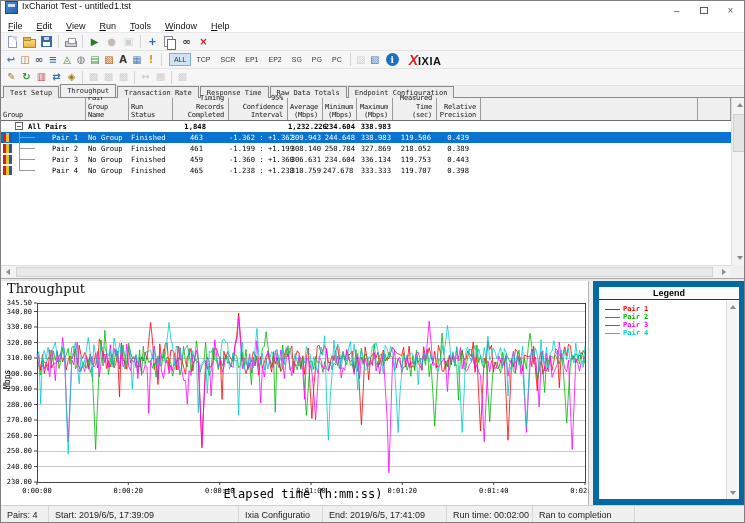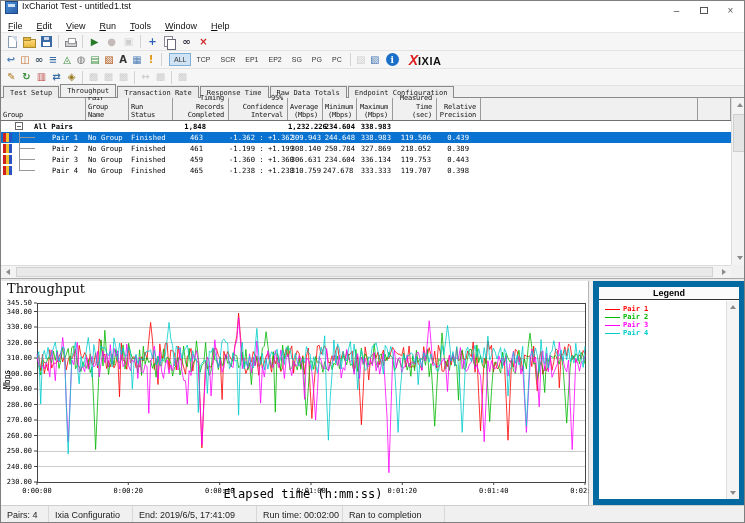--- a/index.html
+++ b/index.html
@@ -315,21 +315,21 @@
 (Mbps)</div>
         <div class="th" style="width: 44px; text-align: right; padding-right: 4px;">Measured
 Time (sec)</div>
         <div class="th" style="width: 44px; text-align: right; padding-right: 4px;">Relative
 Precision</div>
         <div class="th" style="width: 217px;"></div>
         <div class="th" style="width: 33px;"></div>
       </div>
     <div class="tbody">
         <div class="trow groupr">
-          <div class="td" style="width: 172px;"><span class="minusbox"></span><span style="margin-left: 11px;">All Pairs</span></div>
+          <div class="td" style="width: 172px;"><span class="minusbox"></span><span style="margin-left: 5px;">All Pairs</span></div>
           <div class="td" style="width: 56px; text-align: right; padding-right: 23px;">1,848</div>
           <div class="td" style="width: 59px;"></div>
           <div class="td" style="width: 35px; text-align: right; padding-right: 2px;">1,232.226</div>
           <div class="td" style="width: 34px; text-align: right; padding-right: 2px;">234.604</div>
           <div class="td" style="width: 36px; text-align: right; padding-right: 2px;">338.983</div>
         </div>
         <div class="trow sel">
           <div class="td" style="width: 85px; text-align: right; position: relative; padding-right: 8px;"><span class="pairicon"></span><span class="tree-v" style="height: 11px;"></span><span class="tree-h" style="width: 16px;"></span><span>Pair 1</span></div>
           <div class="td" style="width: 43px; padding-left: 2px;">No Group</div>
           <div class="td" style="width: 44px; padding-left: 2px;">Finished</div>
@@ -490,20 +490,21 @@
           <span class="tri tri-up"></span>
         </div>
       <div class="sb-btn" style="left:0;bottom:0;width:12px;height:12px;">
           <span class="tri tri-dn"></span>
         </div>
     </div>
   </div>
 
   <div class="statusbar">
       <div class="seg" style="width: 48px;">Pairs: 4</div>
+      <div class="seg" style="width: 190px;">Start: 2019/6/5, 17:39:09</div>
       <div class="seg" style="width: 84px;">Ixia Configuratio</div>
       <div class="seg" style="width: 124px;">End: 2019/6/5, 17:41:09</div>
       <div class="seg" style="width: 86px;">Run time: 00:02:00</div>
       <div class="seg" style="width: 102px;">Ran to completion</div>
       <div class="seg" style="flex: 1 1 0%; border-right: none;"></div>
     </div>
 
 </div>
 
 </body></html>

